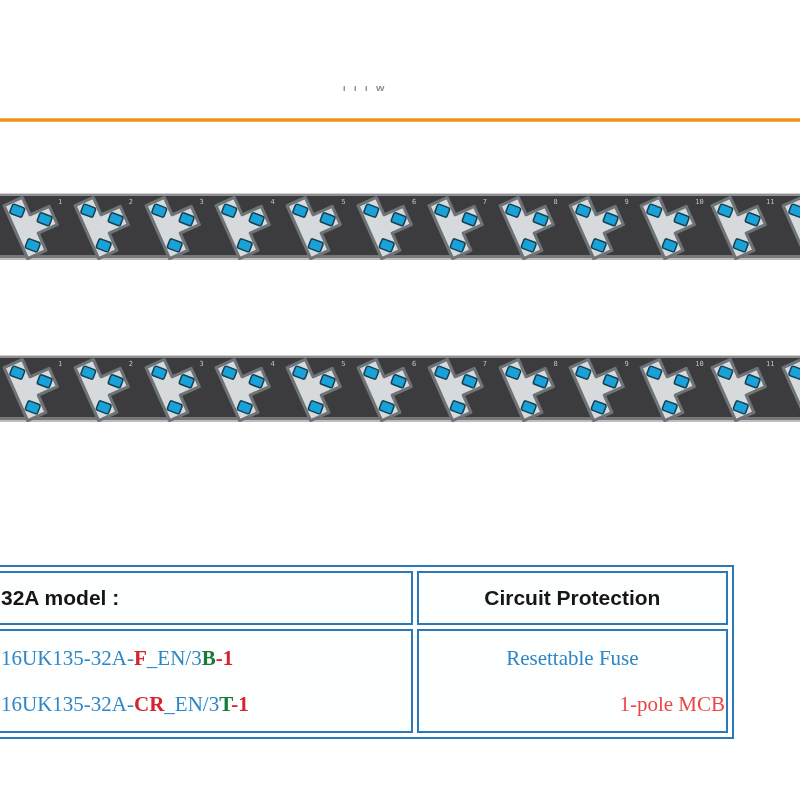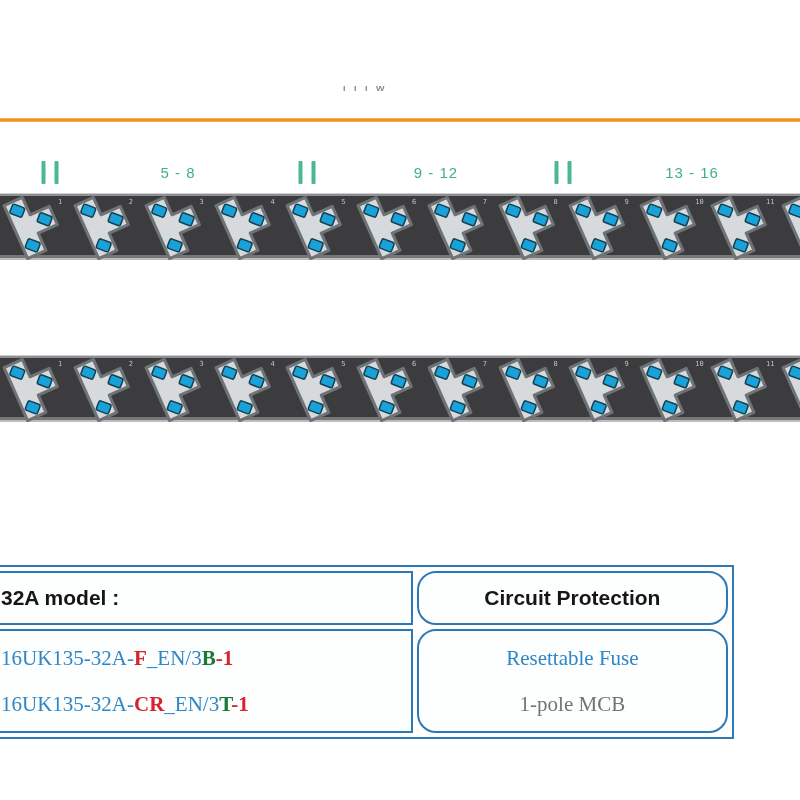--- a/index.html
+++ b/index.html
@@ -42,51 +42,34 @@
   .spec{
     position:absolute;left:-66px;top:565px;
     border-collapse:separate;border-spacing:4px;
     border:2px solid #2d79b6;background:#ffffff;table-layout:fixed;
   }
   .spec td{border:2px solid #2d79b6;background:#fdfefe;box-sizing:border-box;vertical-align:middle;}
   .spec .c1{width:574px;}
   .spec .c2{width:420px;}
   .spec .hdr{height:54px;font-size:21px;font-weight:bold;color:#161616;}
   .spec .left{text-align:left;padding-left:59px;}
-  .spec .center{text-align:center;border-radius:19px;}
+  .spec .center{text-align:center;}
   .spec .bodyrow{height:104px;font-size:21px;}
   .model-line,.prot-line{line-height:46px;white-space:nowrap;font-family:Liberation Serif, serif;}
   .seg-red,.seg-green{font-weight:bold;}
 </style>
 </head>
 <body>
 
 <div class="stage">
 
   <div class="top-marks">I I I W</div>
 
   <div class="orange-divider" style="background: linear-gradient(rgb(248, 189, 120), rgb(240, 144, 29) 35%, rgb(240, 144, 29) 70%, rgb(248, 189, 120));"></div>
 
-  <div class="marker-row" id="markers">
-      <div class="sep-pair" style="left: 50px;">
-        <div class="sep-bar" style="background: rgb(76, 183, 149);"></div>
-        <div class="sep-bar" style="background: rgb(76, 183, 149);"></div>
-      </div>
-      <div class="sep-pair" style="left: 307px;">
-        <div class="sep-bar" style="background: rgb(76, 183, 149);"></div>
-        <div class="sep-bar" style="background: rgb(76, 183, 149);"></div>
-      </div>
-      <div class="sep-pair" style="left: 563px;">
-        <div class="sep-bar" style="background: rgb(76, 183, 149);"></div>
-        <div class="sep-bar" style="background: rgb(76, 183, 149);"></div>
-      </div>
-      <div class="group-label" style="left: 178px; color: rgb(63, 176, 141);">5 - 8</div>
-      <div class="group-label" style="left: 436px; color: rgb(63, 176, 141);">9 - 12</div>
-      <div class="group-label" style="left: 692px; color: rgb(63, 176, 141);">13 - 16</div>
-    </div>
 
   <div class="strip" id="strip0" style="top: 194px;">
       <div class="socket" style="left: -14px;"><svg width="78" height="70" viewBox="-39 -35 78 70">
           <g transform="rotate(-24)">
             <path d="M -10 -29 H 10 V -10 H 31 V 10 H 10 V 29 H -10 Z" fill="#d7dadc" stroke="#6e7377" stroke-width="3" stroke-linejoin="round"></path>
             <g transform="translate(0,-19) rotate(45)">
               <rect x="-6.5" y="-5" width="13" height="10" rx="2" fill="#19a2da" stroke="#16404f" stroke-width="1.5"></rect>
             </g>
             <g transform="translate(0,19) rotate(45)">
               <rect x="-6.5" y="-5" width="13" height="10" rx="2" fill="#19a2da" stroke="#16404f" stroke-width="1.5"></rect>
@@ -450,19 +433,19 @@
       <td class="c1 hdr left" style="border-color: rgb(45, 121, 182);">32A model :</td>
       <td class="c2 hdr center" style="border-color: rgb(45, 121, 182);">Circuit Protection</td>
     </tr>
     <tr>
       <td class="c1 bodyrow left" id="models" style="border-color: rgb(45, 121, 182);">
             <div class="model-line"><span class="seg-blue" style="color: rgb(47, 134, 198);">16UK135-32A-</span><span class="seg-red" style="color: rgb(214, 35, 46);">F</span><span class="seg-blue" style="color: rgb(47, 134, 198);">_EN/3</span><span class="seg-green" style="color: rgb(24, 122, 56);">B</span><span class="seg-red" style="color: rgb(214, 35, 46);">-1</span></div>
             <div class="model-line"><span class="seg-blue" style="color: rgb(47, 134, 198);">16UK135-32A-</span><span class="seg-red" style="color: rgb(214, 35, 46); margin-top: 18px;">CR</span><span class="seg-blue" style="color: rgb(47, 134, 198);">_EN/3</span><span class="seg-green" style="color: rgb(24, 122, 56);">T</span><span class="seg-red" style="color: rgb(214, 35, 46);">-1</span></div>
           </td>
       <td class="c2 bodyrow center" id="protection" style="border-color: rgb(45, 121, 182); margin-left: 40px;">
             <div class="prot-line" style="color: rgb(47, 134, 198);">Resettable Fuse</div>
-            <div class="prot-line" style="color: #737373;">1-pole MCB</div>
+            <div class="prot-line" style="color: #ef4444; text-align: right;">1-pole MCB</div>
           </td>
     </tr>
   </tbody>
     </table>
 
 </div>
 
 </body></html>

